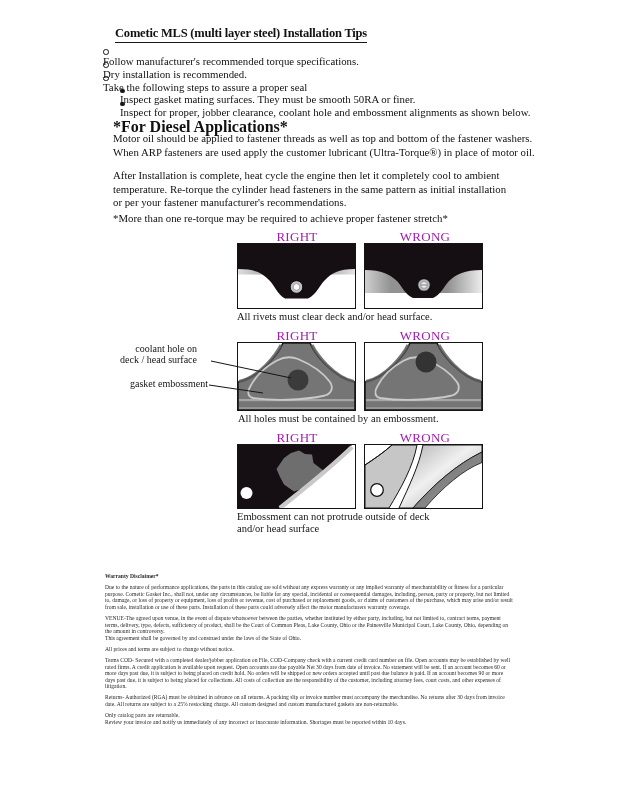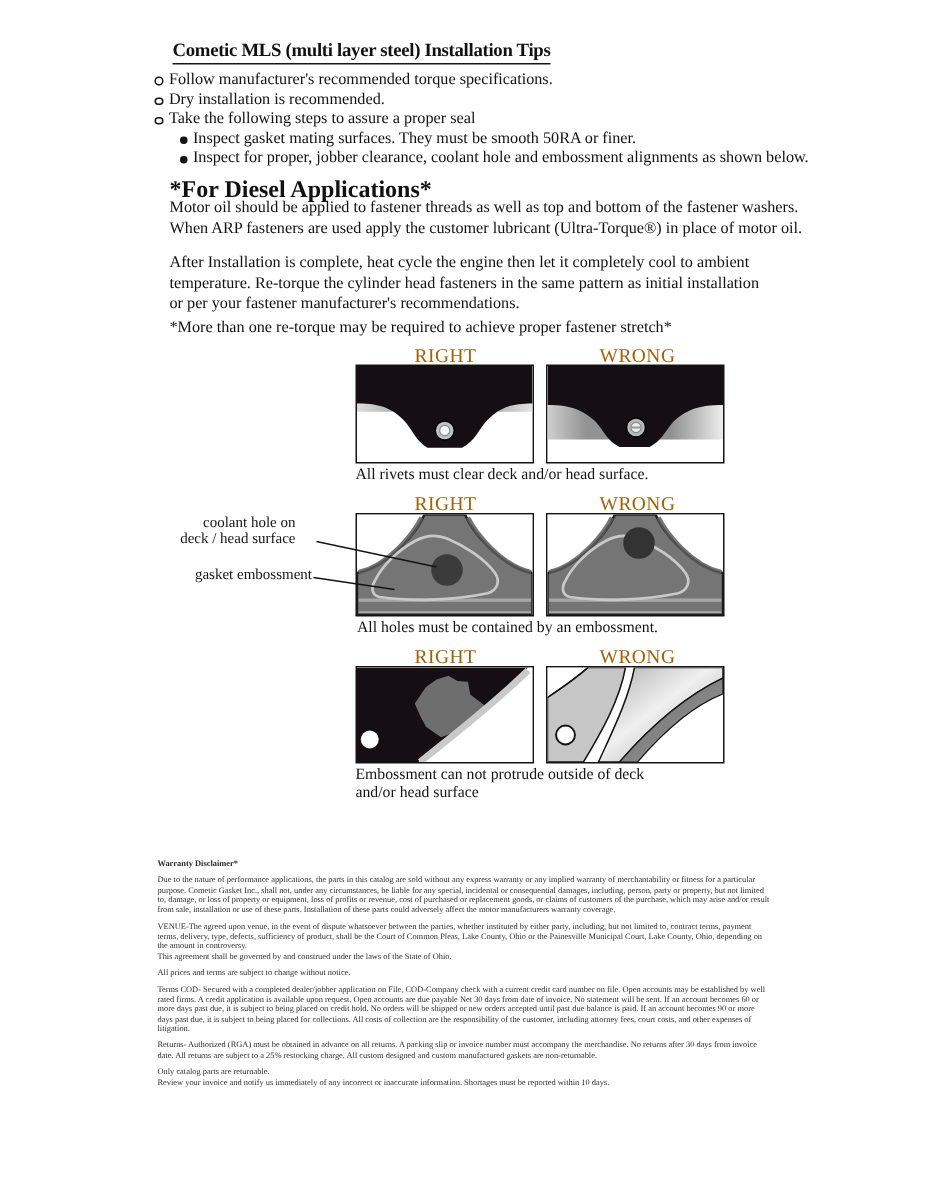--- a/index.html
+++ b/index.html
@@ -12,36 +12,36 @@
   
   .title {
     position:absolute; left:115px; top:26px; margin:0;
     font-size:12.5px; font-weight:bold; letter-spacing:-0.2px;
     padding-bottom:1px; border-bottom:1.6px solid #161616;
     white-space:nowrap;
   }
 
   
   .bullets { position:absolute; left:103px; top:46px; font-size:10.8px; }
-  .brow { display:flex; align-items:center; height:13.1px; white-space:nowrap; }
+  .brow { display:flex; align-items:flex-start; height:13.1px; white-space:nowrap;flex-direction:column; }
   .brow.sub { margin-left:17px; }
   .ob { width:3.6px; height:3.6px; border:1.1px solid #161616; border-radius:50%;
         margin:3.4px 4px 0 0; flex:none; }
   .fb { width:4.6px; height:4.6px; background:#161616; border-radius:50%;
         margin:3.4px 4px 0 0; flex:none; }
 
   
   .diesel-h { position:absolute; left:113px; top:118px; margin:0;
               font-size:16px; font-weight:bold; }
   .para { position:absolute; left:113px; font-size:10.8px; line-height:13.6px; }
 
   
   .figrow { position:absolute; left:237px; width:248px; }
   .figlabels { display:flex; gap:8px; height:14px; }
-  .flabel { width:120px; text-align:center; font-size:13px; letter-spacing:0.3px; color:#a16207; }
+  .flabel { width:120px; text-align:center; font-size:13px; letter-spacing:0.3px; color:#a21caf; }
   .boxes { display:flex; gap:8px; }
   .fbox { border:1.5px solid #141414; background:#fff; line-height:0; }
   .fcaption { margin-top:2px; font-size:10.5px; line-height:11.5px; color:#141414; white-space:nowrap; }
 
   
   .ann { position:absolute; font-size:10px; line-height:11px; text-align:right; color:#141414; }
   .leader-overlay { position:absolute; left:205px; top:352px; pointer-events:none; }
 
   
   .warranty { position:absolute; left:105px; top:573px; width:409px;

